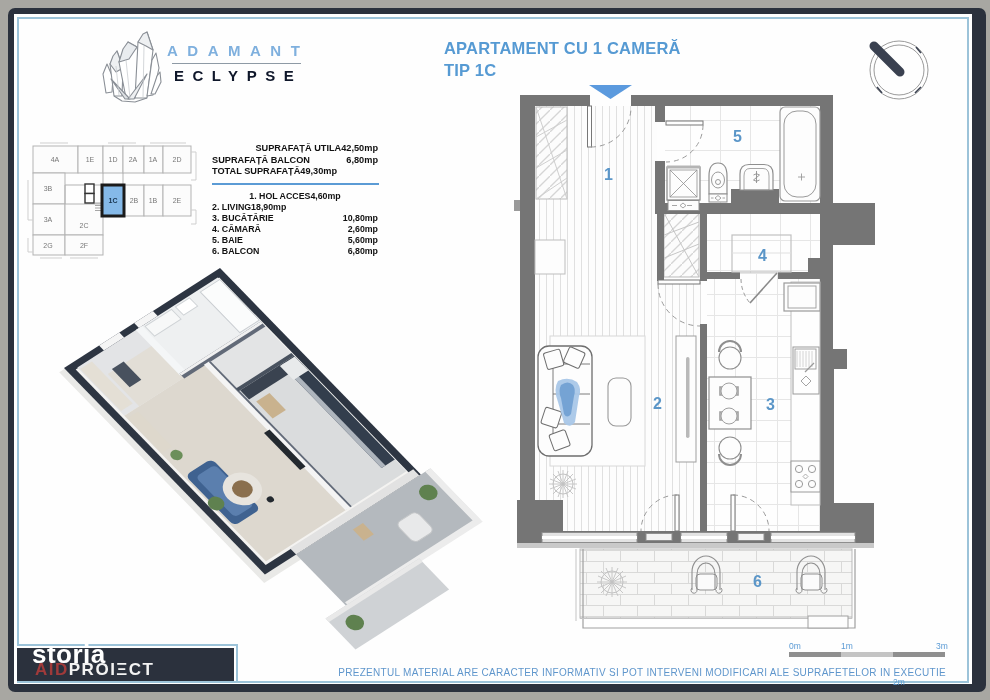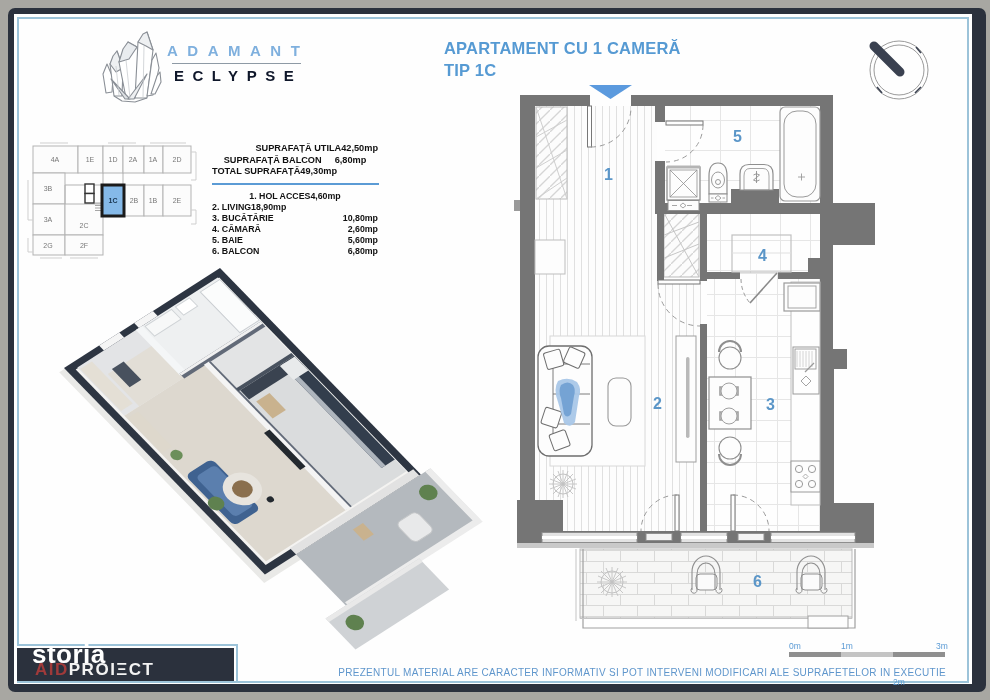--- a/index.html
+++ b/index.html
@@ -24,21 +24,21 @@
 
 <div class="abs" style="left:172px;top:63px;width:129px;height:1px;background:#8e9aa5;"></div>
 
 <div class="abs" style="left:174px;top:67px;width:150px;color:#0f172a;font-weight:bold;font-size:15px;letter-spacing:8.5px;">ECLYPSE</div>
 
 <div class="abs" style="left:212px;top:143px;width:166px;font-size:9.2px;font-weight:bold;color:#111;">
   <div style="display:flex;justify-content:flex-end;line-height:11.5px;">
       <span>SUPRAFAȚĂ UTILA</span>
       <span>42,50mp</span>
     </div>
-  <div style="display:flex;justify-content:center;line-height:11.5px;gap:13px;">
+  <div style="display:flex;justify-content:space-between;line-height:11.5px;gap:13px;">
       <span>SUPRAFAȚĂ BALCON</span>
       <span>6,80mp</span>
     </div>
   <div style="display:flex;justify-content:flex-start;line-height:11.5px;">
       <span>TOTAL SUPRAFAȚĂ</span>
       <span>49,30mp</span>
     </div>
 </div>
 
 <div class="abs" style="left:212px;top:183px;width:167px;height:2px;background:#5b9bd5;"></div>

